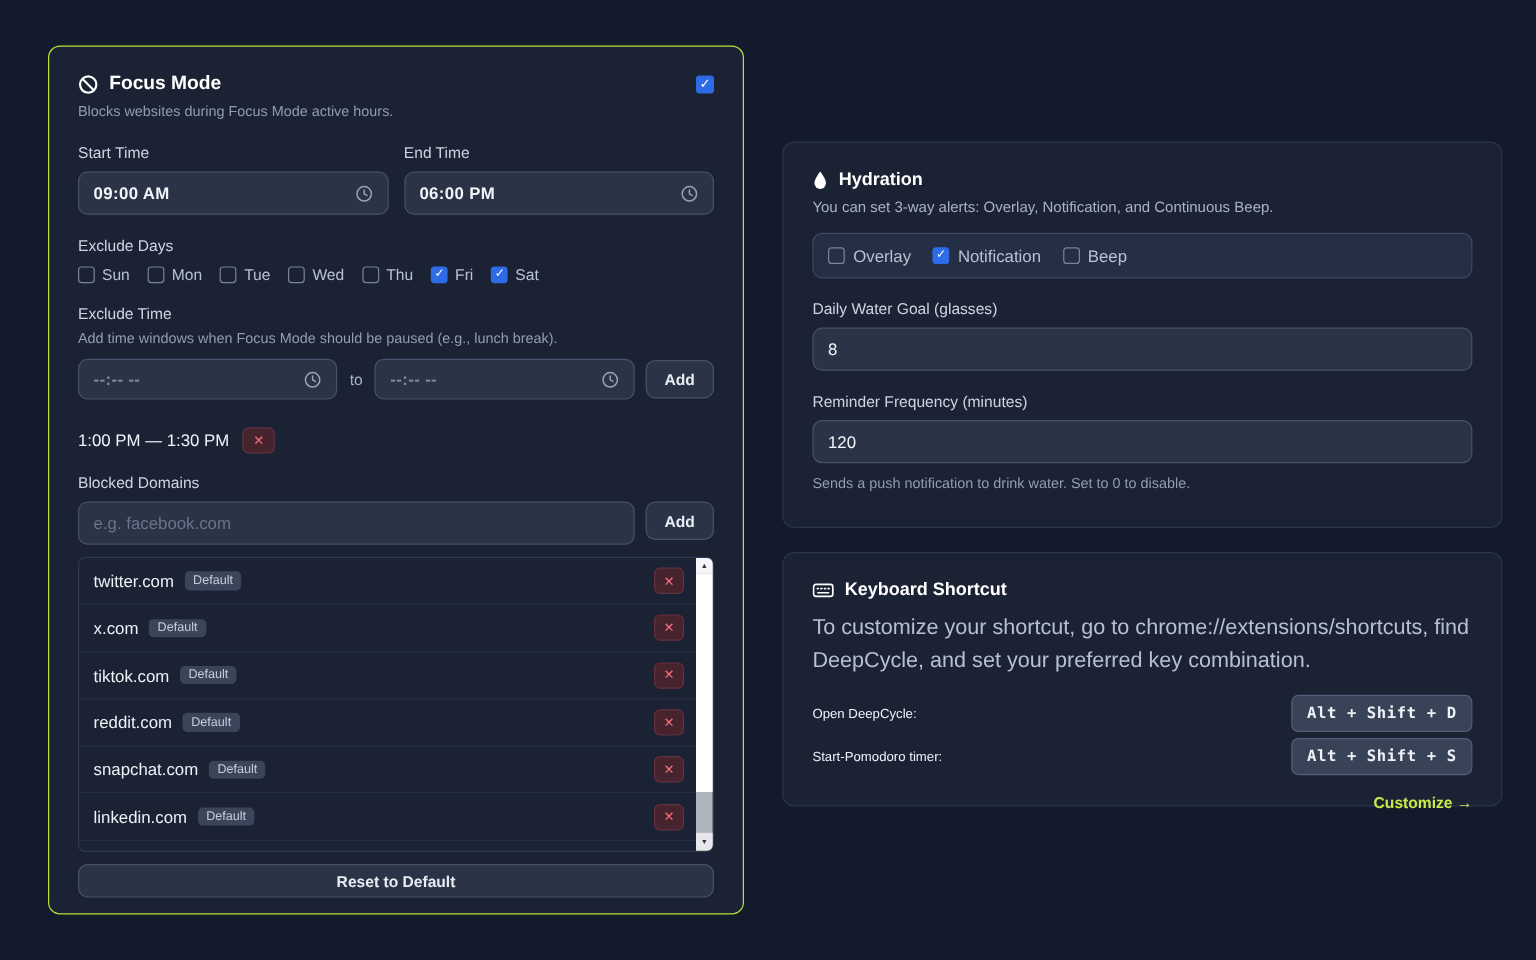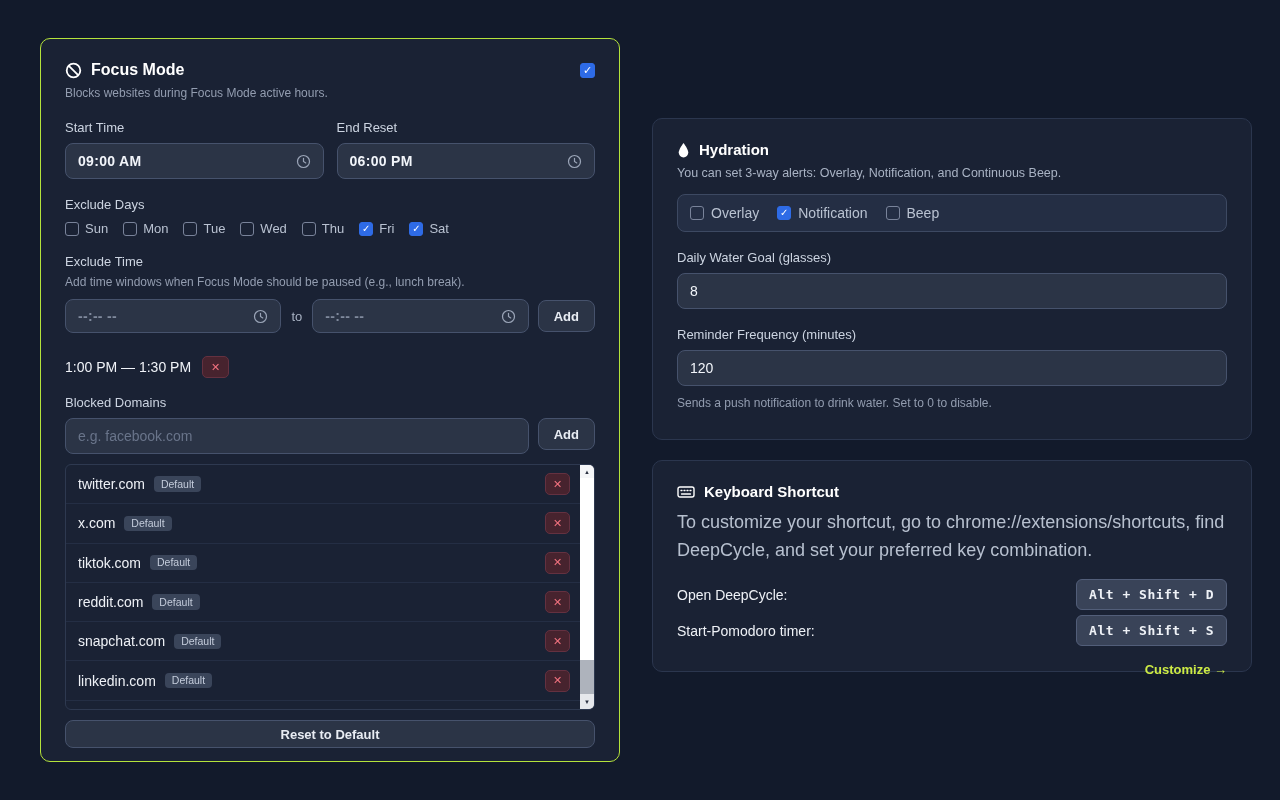--- a/index.html
+++ b/index.html
@@ -120,21 +120,21 @@
   .alert-opt { display:inline-flex; align-items:center; gap:7px; margin-right:14px;
       font-size:14px; color:#b9c2d1; cursor:pointer; }
 
   .field-lbl { margin-top:18px; font-size:13px; color:#ccd4e1; display:block; }
   .field-input { margin-top:8px; font-weight:400; letter-spacing:0; }
   .field-hint { margin-top:10px; font-size:12px; color:#939db0; }
 
   .sc-desc { margin-top:9px; font-size:18px; color:#b7c0cf; line-height:1.55; }
   .sc-rows { margin-top:13px; }
   .sc-row { display:flex; align-items:center; justify-content:space-between; height:34px; margin-bottom:2px; }
-  .sc-label { font-size:14px; color:#eef1f6; }
+  .sc-label { font-size:11px; color:#eef1f6; }
   .kbd {
     font-family:"DejaVu Sans Mono", monospace; font-weight:700; font-size:13px;
     background:#394358; border:1px solid #525e79; border-radius:6px;
     color:#eef1f6; padding:7px 12px; letter-spacing:0.5px;
   }
   .customize { margin-top:12px; text-align:right; }
   .customize a { color:#cdeb45; font-size:13px; font-weight:700; text-decoration:none; cursor:pointer; }
 
   .icon { display:inline-flex; align-items:center; justify-content:center; flex:0 0 auto; }
   .clock-ic { margin-left:8px; }
@@ -164,21 +164,21 @@
           <span class="flex val">09:00 AM</span>
           <span class="icon clock-ic">
             <svg width="15" height="15" viewBox="0 0 16 16">
                 <circle cx="8" cy="8" r="6.4" stroke="#9aa4b7" stroke-width="1.3" fill="none"></circle>
                 <path d="M8 4.6V8l2.4 1.5" stroke="#9aa4b7" stroke-width="1.3" fill="none" stroke-linecap="round"></path>
               </svg>
           </span>
         </div>
       </div>
       <div>
-        <label class="lbl">End Reset</label>
+        <label class="lbl">End Time</label>
         <div class="input">
           <span class="flex val">06:00 PM</span>
           <span class="icon clock-ic">
             <svg width="15" height="15" viewBox="0 0 16 16">
                 <circle cx="8" cy="8" r="6.4" stroke="#9aa4b7" stroke-width="1.3" fill="none"></circle>
                 <path d="M8 4.6V8l2.4 1.5" stroke="#9aa4b7" stroke-width="1.3" fill="none" stroke-linecap="round"></path>
               </svg>
           </span>
         </div>
       </div>

